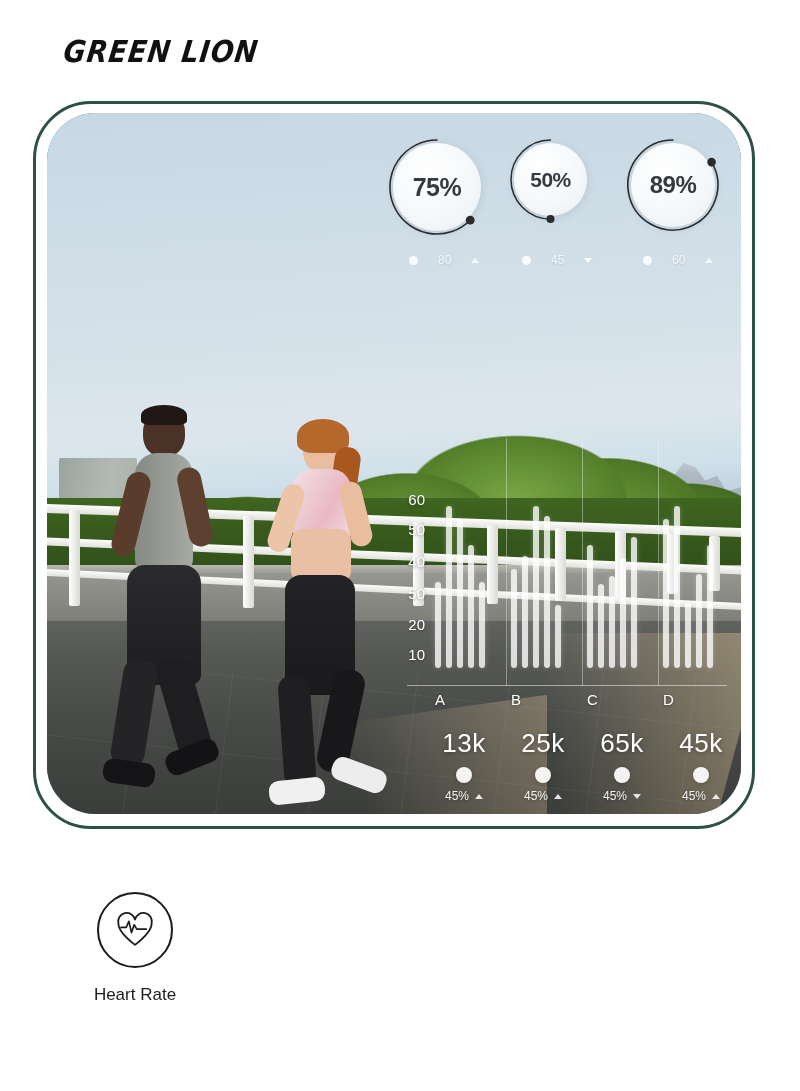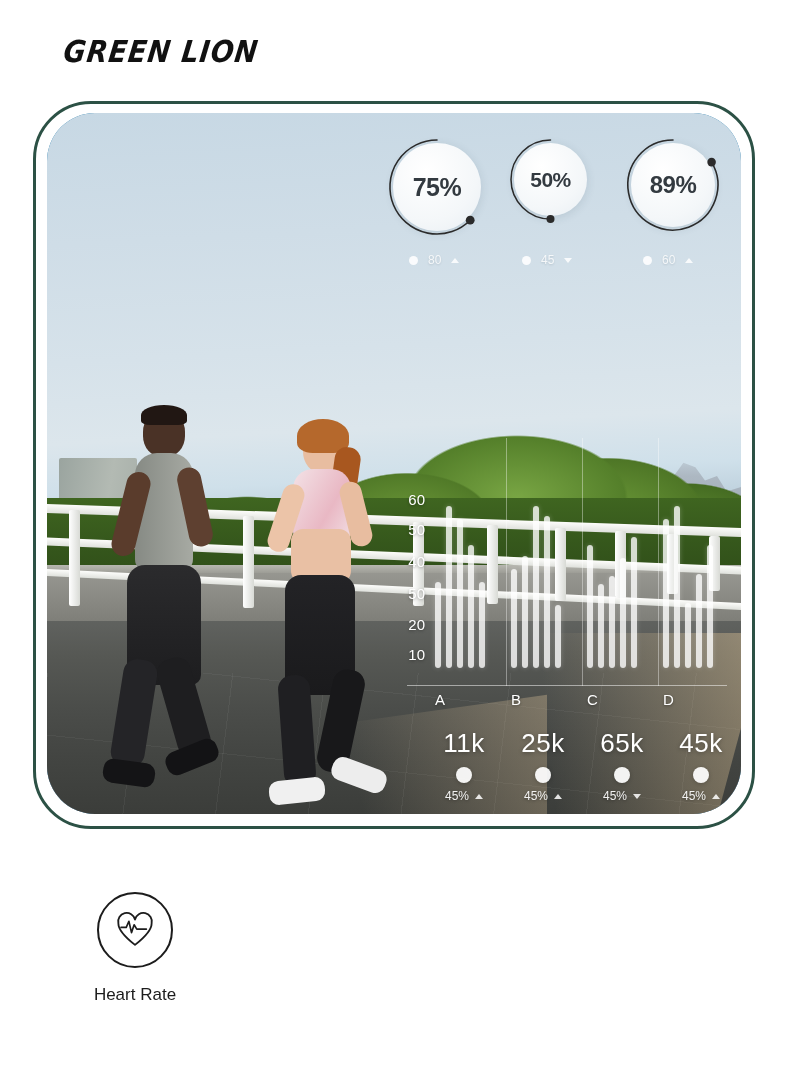--- a/index.html
+++ b/index.html
@@ -140,21 +140,21 @@
   .g1 { left: 16px;  }
   .g2 { left: 137px; }
   .g3 { left: 254px; }
   .g1 .gauge { width: 88px; height: 88px; }
   .g1 .gauge-val { font-size: 25px; }
   .g2 .gauge { width: 73px; height: 73px; }
   .g2 .gauge-val { font-size: 21px; }
   .g3 .gauge { width: 84px; height: 84px; }
   .g3 .gauge-val { font-size: 24px; }
   .g-meta {
-    position: absolute; display: flex; align-items: center; gap: 10px;
+    position: absolute; display: flex; align-items: center; gap: 20px;
     color: rgba(255,255,255,.82); font-size: 12px; font-weight: 400;
     text-shadow: 0 1px 2px rgba(60,80,95,.18);
   }
   .g1 .g-meta { left: 16px; top: 110px; }
   .g2 .g-meta { left: 8px;  top: 110px; }
   .g3 .g-meta { left: 12px; top: 110px; }
   .g-dot { width: 9px; height: 9px; border-radius: 50%; background: rgba(255,255,255,.88); }
   .tri-up, .tri-dn {
     width: 0; height: 0; border-left: 4.5px solid transparent; border-right: 4.5px solid transparent;
   }
@@ -387,21 +387,21 @@
               <div class="bar" style="height: 94.1538px;"></div>
               <div class="bar" style="height: 122.923px;"></div>
             </div>
           <div class="grp-label">D</div>
         </div>
       </div>
     </div>
 
     <div class="stats">
       <div class="stat" style="left:0;">
-        <div class="stat-val">11k</div>
+        <div class="stat-val">13k</div>
         <div class="stat-dot"></div>
         <div class="stat-sub">
           <span>45%</span>
           <span class="tri-up"></span>
         </div>
       </div>
       <div class="stat" style="left:79px;">
         <div class="stat-val">25k</div>
         <div class="stat-dot"></div>
         <div class="stat-sub">

